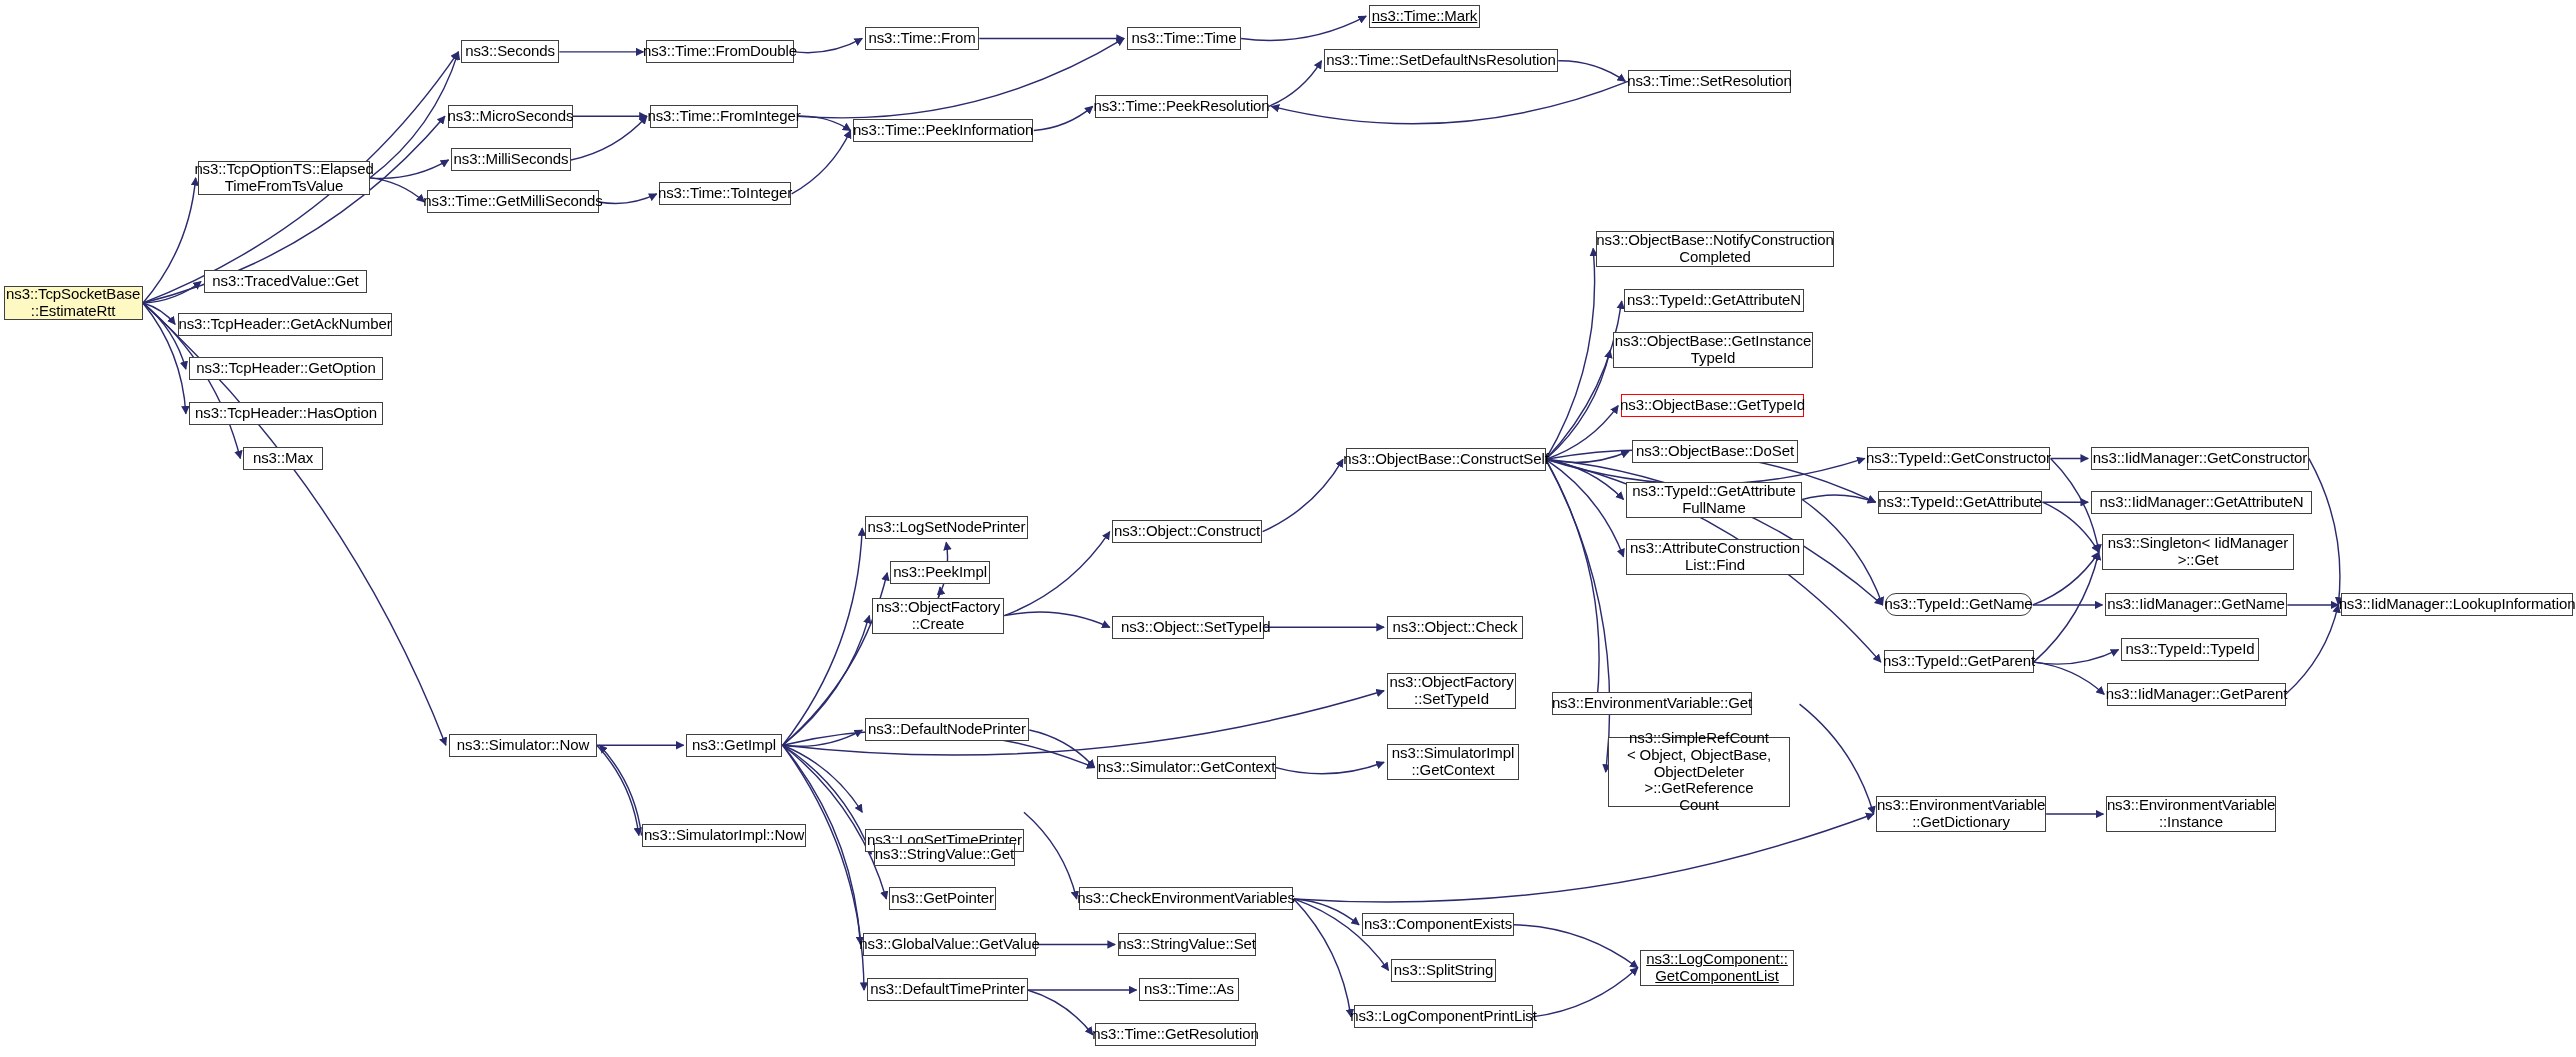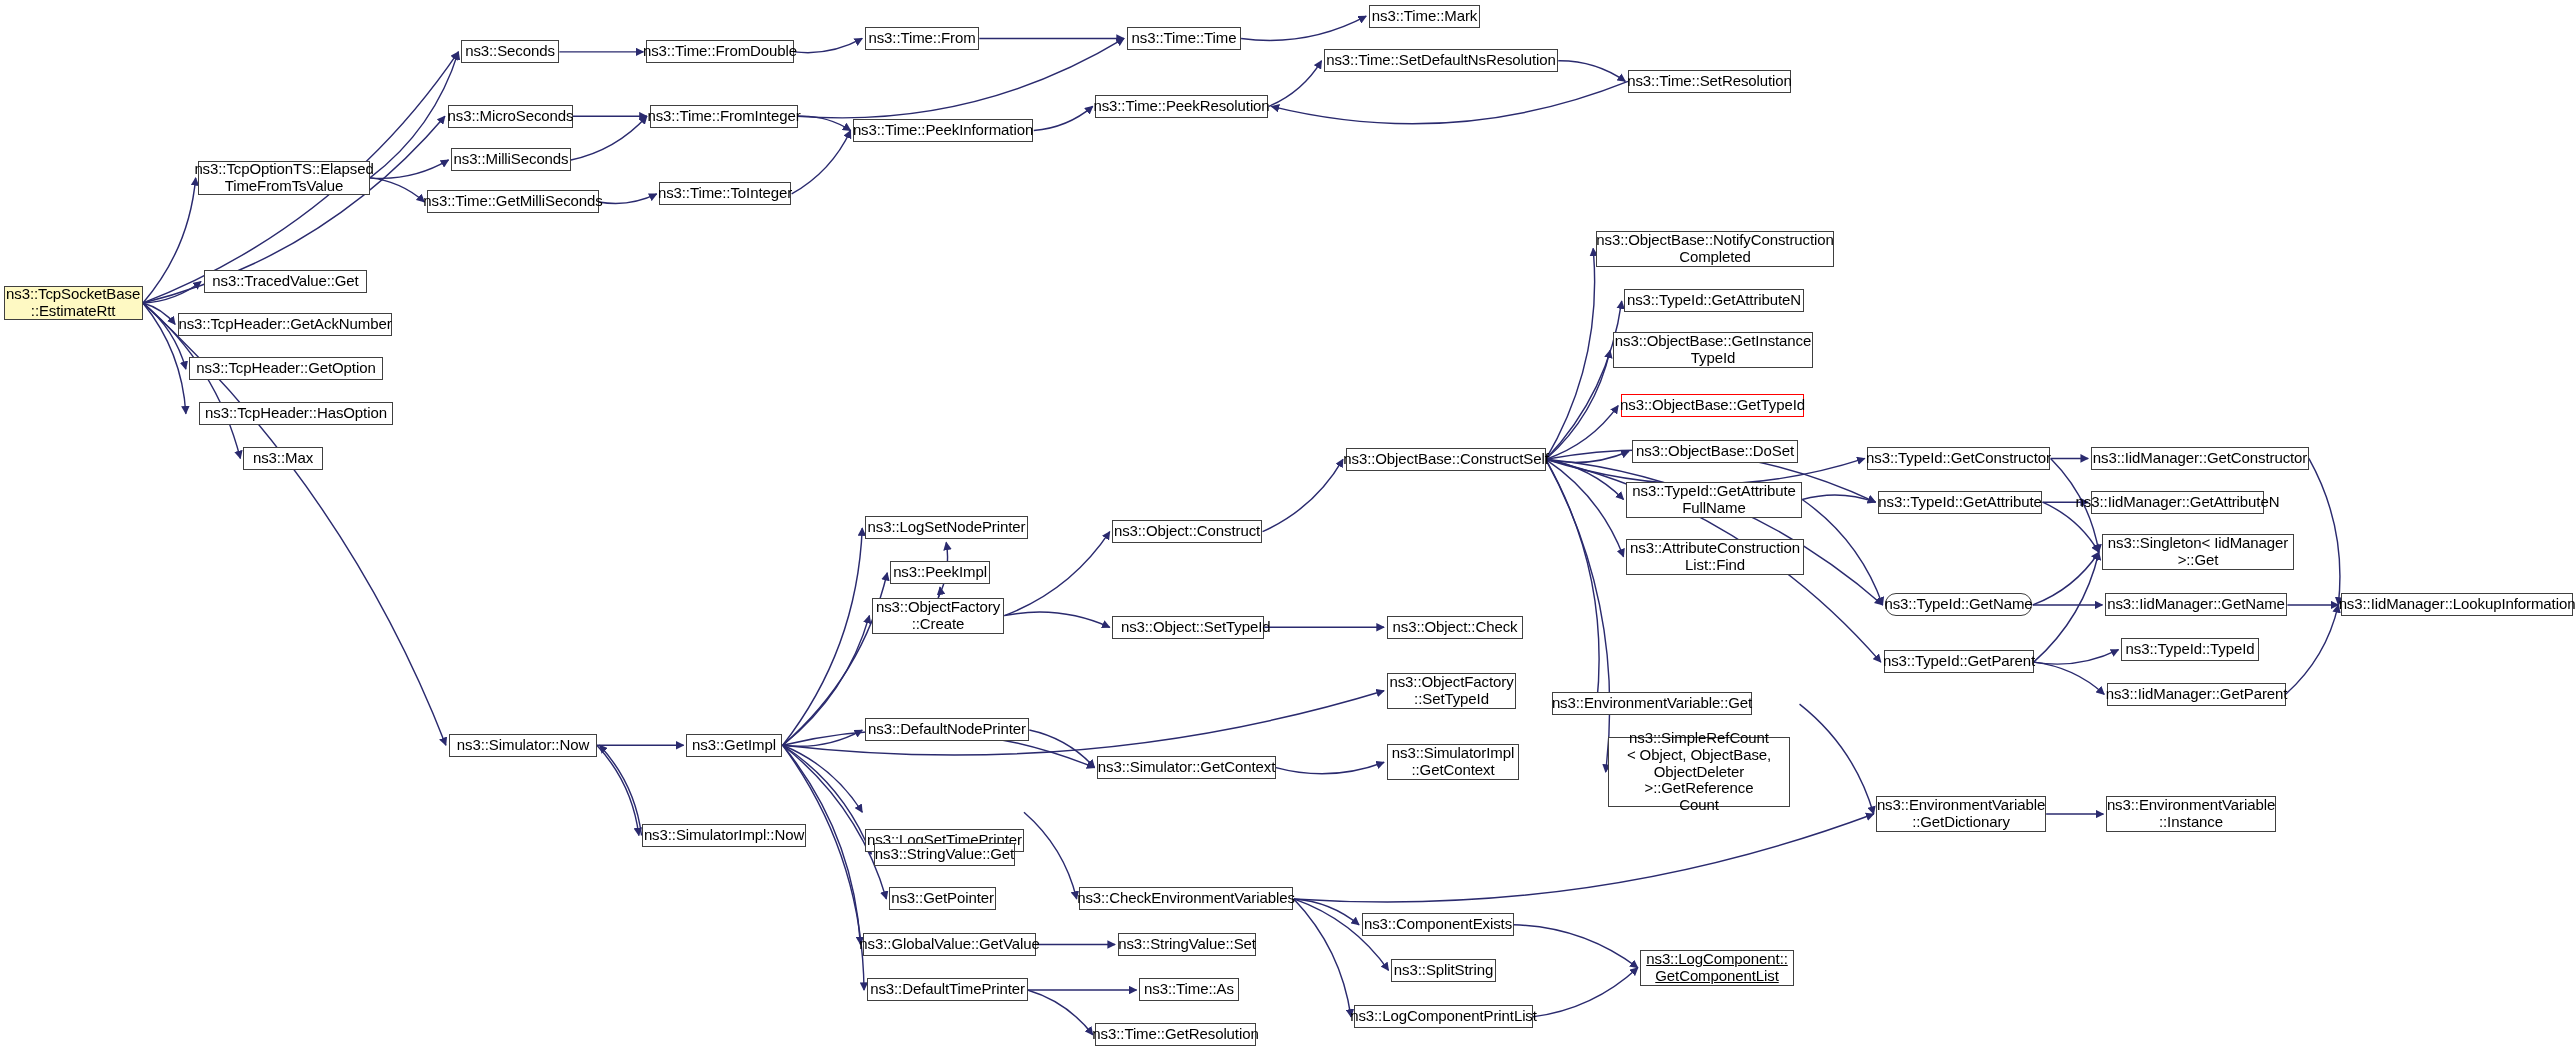--- a/index.html
+++ b/index.html
@@ -150,34 +150,34 @@
       </g>
   </svg>
   <div id="node-layer">
       <div class="node root" style="left: 3.6px; top: 286px; width: 139px; height: 34px;">ns3::TcpSocketBase
 ::EstimateRtt</div>
       <div class="node" style="left: 198px; top: 161px; width: 172px; height: 34px;">ns3::TcpOptionTS::Elapsed
 TimeFromTsValue</div>
       <div class="node" style="left: 204px; top: 270px; width: 163px; height: 23px;">ns3::TracedValue::Get</div>
       <div class="node" style="left: 178px; top: 313px; width: 214px; height: 23px;">ns3::TcpHeader::GetAckNumber</div>
       <div class="node" style="left: 189px; top: 357px; width: 194px; height: 23px;">ns3::TcpHeader::GetOption</div>
-      <div class="node" style="left: 199px; top: 402px; width: 194px; height: 23px; text-align: center;">ns3::TcpHeader::HasOption</div>
+      <div class="node" style="left: 189px; top: 402px; width: 194px; height: 23px; text-align: center;">ns3::TcpHeader::HasOption</div>
       <div class="node" style="left: 243px; top: 447px; width: 80px; height: 23px;">ns3::Max</div>
       <div class="node" style="left: 461px; top: 40px; width: 98px; height: 23px;">ns3::Seconds</div>
       <div class="node" style="left: 448px; top: 105px; width: 125px; height: 23px;">ns3::MicroSeconds</div>
       <div class="node" style="left: 451px; top: 148px; width: 120px; height: 23px;">ns3::MilliSeconds</div>
       <div class="node" style="left: 427px; top: 190px; width: 172px; height: 23px;">ns3::Time::GetMilliSeconds</div>
       <div class="node" style="left: 646px; top: 40px; width: 148px; height: 23px;">ns3::Time::FromDouble</div>
       <div class="node" style="left: 650px; top: 105px; width: 148px; height: 23px;">ns3::Time::FromInteger</div>
       <div class="node" style="left: 659px; top: 182px; width: 132px; height: 23px;">ns3::Time::ToInteger</div>
       <div class="node" style="left: 865px; top: 27px; width: 114px; height: 23px;">ns3::Time::From</div>
       <div class="node" style="left: 853px; top: 119px; width: 180px; height: 23px;">ns3::Time::PeekInformation</div>
       <div class="node" style="left: 1127px; top: 27px; width: 114px; height: 23px;">ns3::Time::Time</div>
       <div class="node" style="left: 1095px; top: 95px; width: 173px; height: 23px;">ns3::Time::PeekResolution</div>
-      <div class="node" style="left: 1369px; top: 4.5px; width: 111px; height: 23px;">ns3::Time::Mark</div>
+      <div class="node" style="left: 1369px; top: 4.5px; width: 111px; height: 23px; text-decoration: underline;">ns3::Time::Mark</div>
       <div class="node" style="left: 1324px; top: 49px; width: 234px; height: 23px;">ns3::Time::SetDefaultNsResolution</div>
       <div class="node" style="left: 1628px; top: 70px; width: 163px; height: 23px;">ns3::Time::SetResolution</div>
       <div class="node" style="left: 1596px; top: 231px; width: 238px; height: 36px;">ns3::ObjectBase::NotifyConstruction
 Completed</div>
       <div class="node" style="left: 1624px; top: 289px; width: 180px; height: 23px;">ns3::TypeId::GetAttributeN</div>
       <div class="node" style="left: 1613px; top: 332px; width: 200px; height: 36px;">ns3::ObjectBase::GetInstance
 TypeId</div>
       <div class="node highlight" style="left: 1621px; top: 394px; width: 183px; height: 23px;">ns3::ObjectBase::GetTypeId</div>
       <div class="node" style="left: 1632px; top: 440px; width: 166px; height: 23px;">ns3::ObjectBase::DoSet</div>
       <div class="node" style="left: 1626px; top: 482px; width: 176px; height: 36px;">ns3::TypeId::GetAttribute
@@ -190,21 +190,21 @@
 &lt; Object, ObjectBase,
 ObjectDeleter &gt;::GetReference
 Count</div>
       <div class="node" style="left: 1867px; top: 447px; width: 183px; height: 23px;">ns3::TypeId::GetConstructor</div>
       <div class="node" style="left: 1878px; top: 491px; width: 164px; height: 23px;">ns3::TypeId::GetAttribute</div>
       <div class="node" style="left: 1885px; top: 593px; width: 147px; height: 23px; border-radius: 11px;">ns3::TypeId::GetName</div>
       <div class="node" style="left: 1884px; top: 650px; width: 150px; height: 23px;">ns3::TypeId::GetParent</div>
       <div class="node" style="left: 1876px; top: 796px; width: 170px; height: 36px;">ns3::EnvironmentVariable
 ::GetDictionary</div>
       <div class="node" style="left: 2091px; top: 447px; width: 218px; height: 23px;">ns3::IidManager::GetConstructor</div>
-      <div class="node" style="left: 2091px; top: 491px; width: 173px; height: 23px;">ns3::IidManager::GetAttributeN</div>
+      <div class="node" style="left: 2091px; top: 491px; width: 221px; height: 23px;">ns3::IidManager::GetAttributeN</div>
       <div class="node" style="left: 2102px; top: 534px; width: 192px; height: 36px;">ns3::Singleton&lt; IidManager
 &gt;::Get</div>
       <div class="node" style="left: 2105px; top: 593px; width: 182px; height: 23px;">ns3::IidManager::GetName</div>
       <div class="node" style="left: 2121px; top: 638px; width: 138px; height: 23px;">ns3::TypeId::TypeId</div>
       <div class="node" style="left: 2107px; top: 683px; width: 179px; height: 23px;">ns3::IidManager::GetParent</div>
       <div class="node" style="left: 2341px; top: 593px; width: 232px; height: 23px;">ns3::IidManager::LookupInformation</div>
       <div class="node" style="left: 2106px; top: 796px; width: 170px; height: 36px;">ns3::EnvironmentVariable
 ::Instance</div>
       <div class="node" style="left: 865px; top: 516px; width: 163px; height: 23px;">ns3::LogSetNodePrinter</div>
       <div class="node" style="left: 890px; top: 561px; width: 100px; height: 23px;">ns3::PeekImpl</div>

